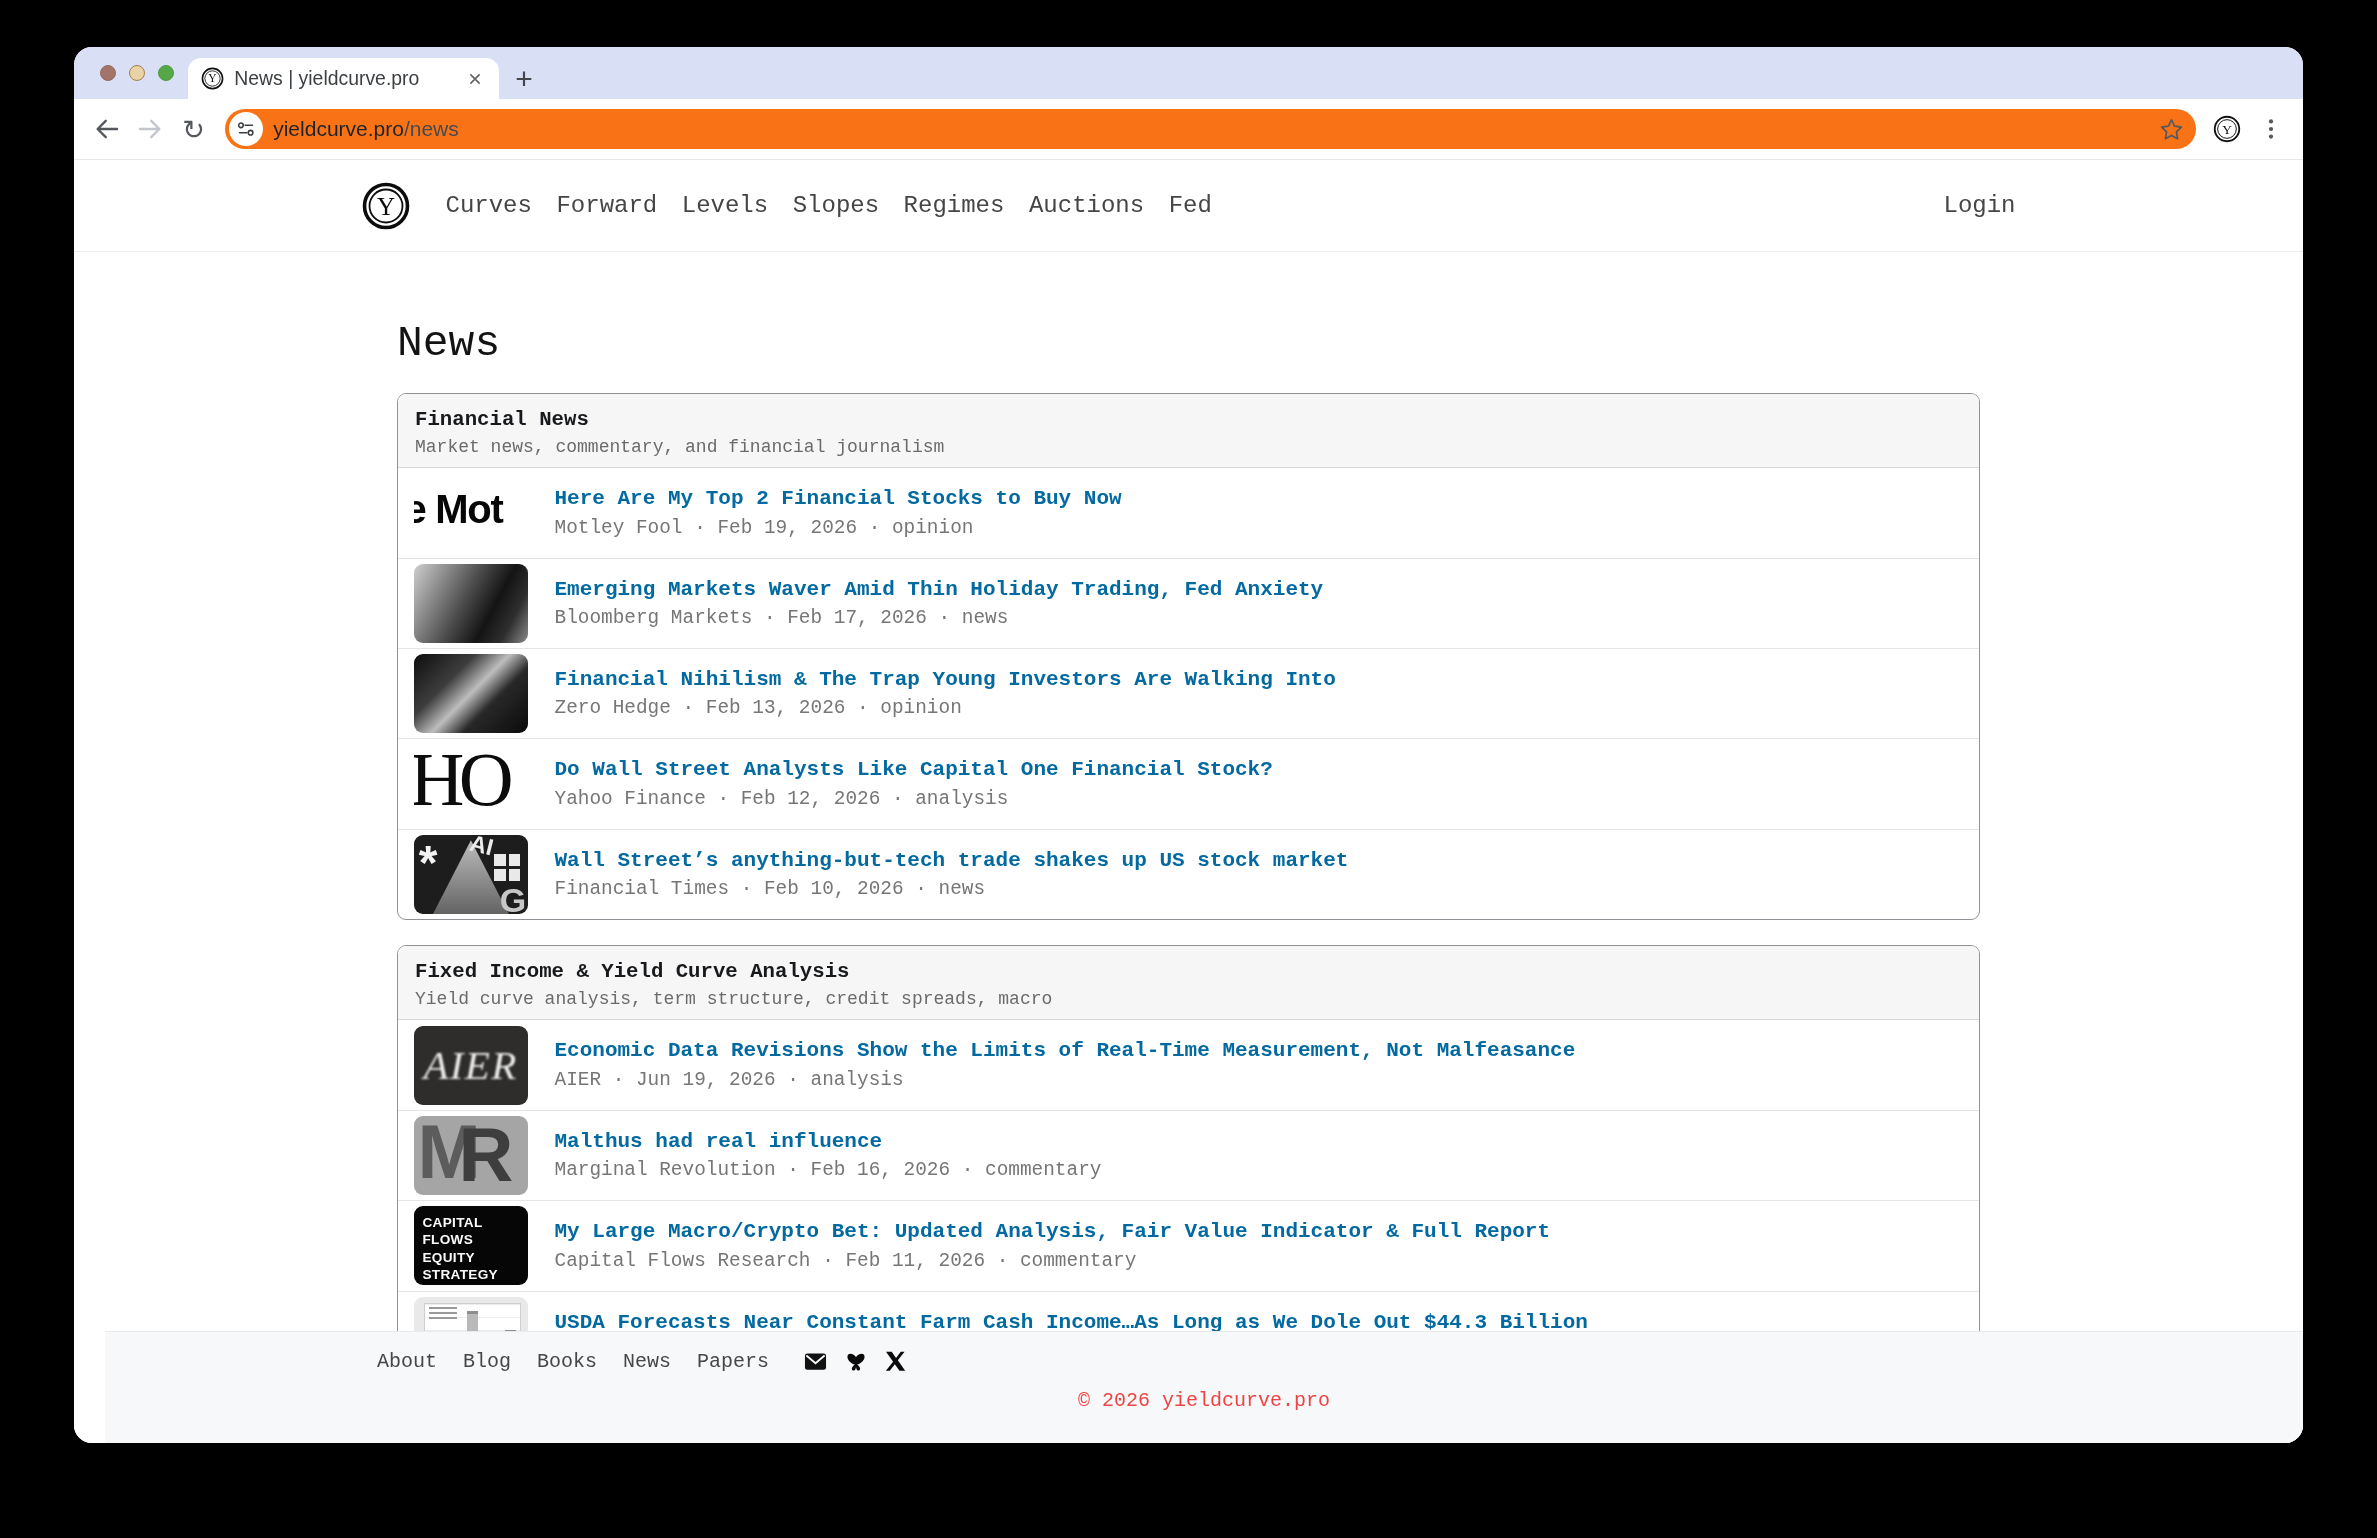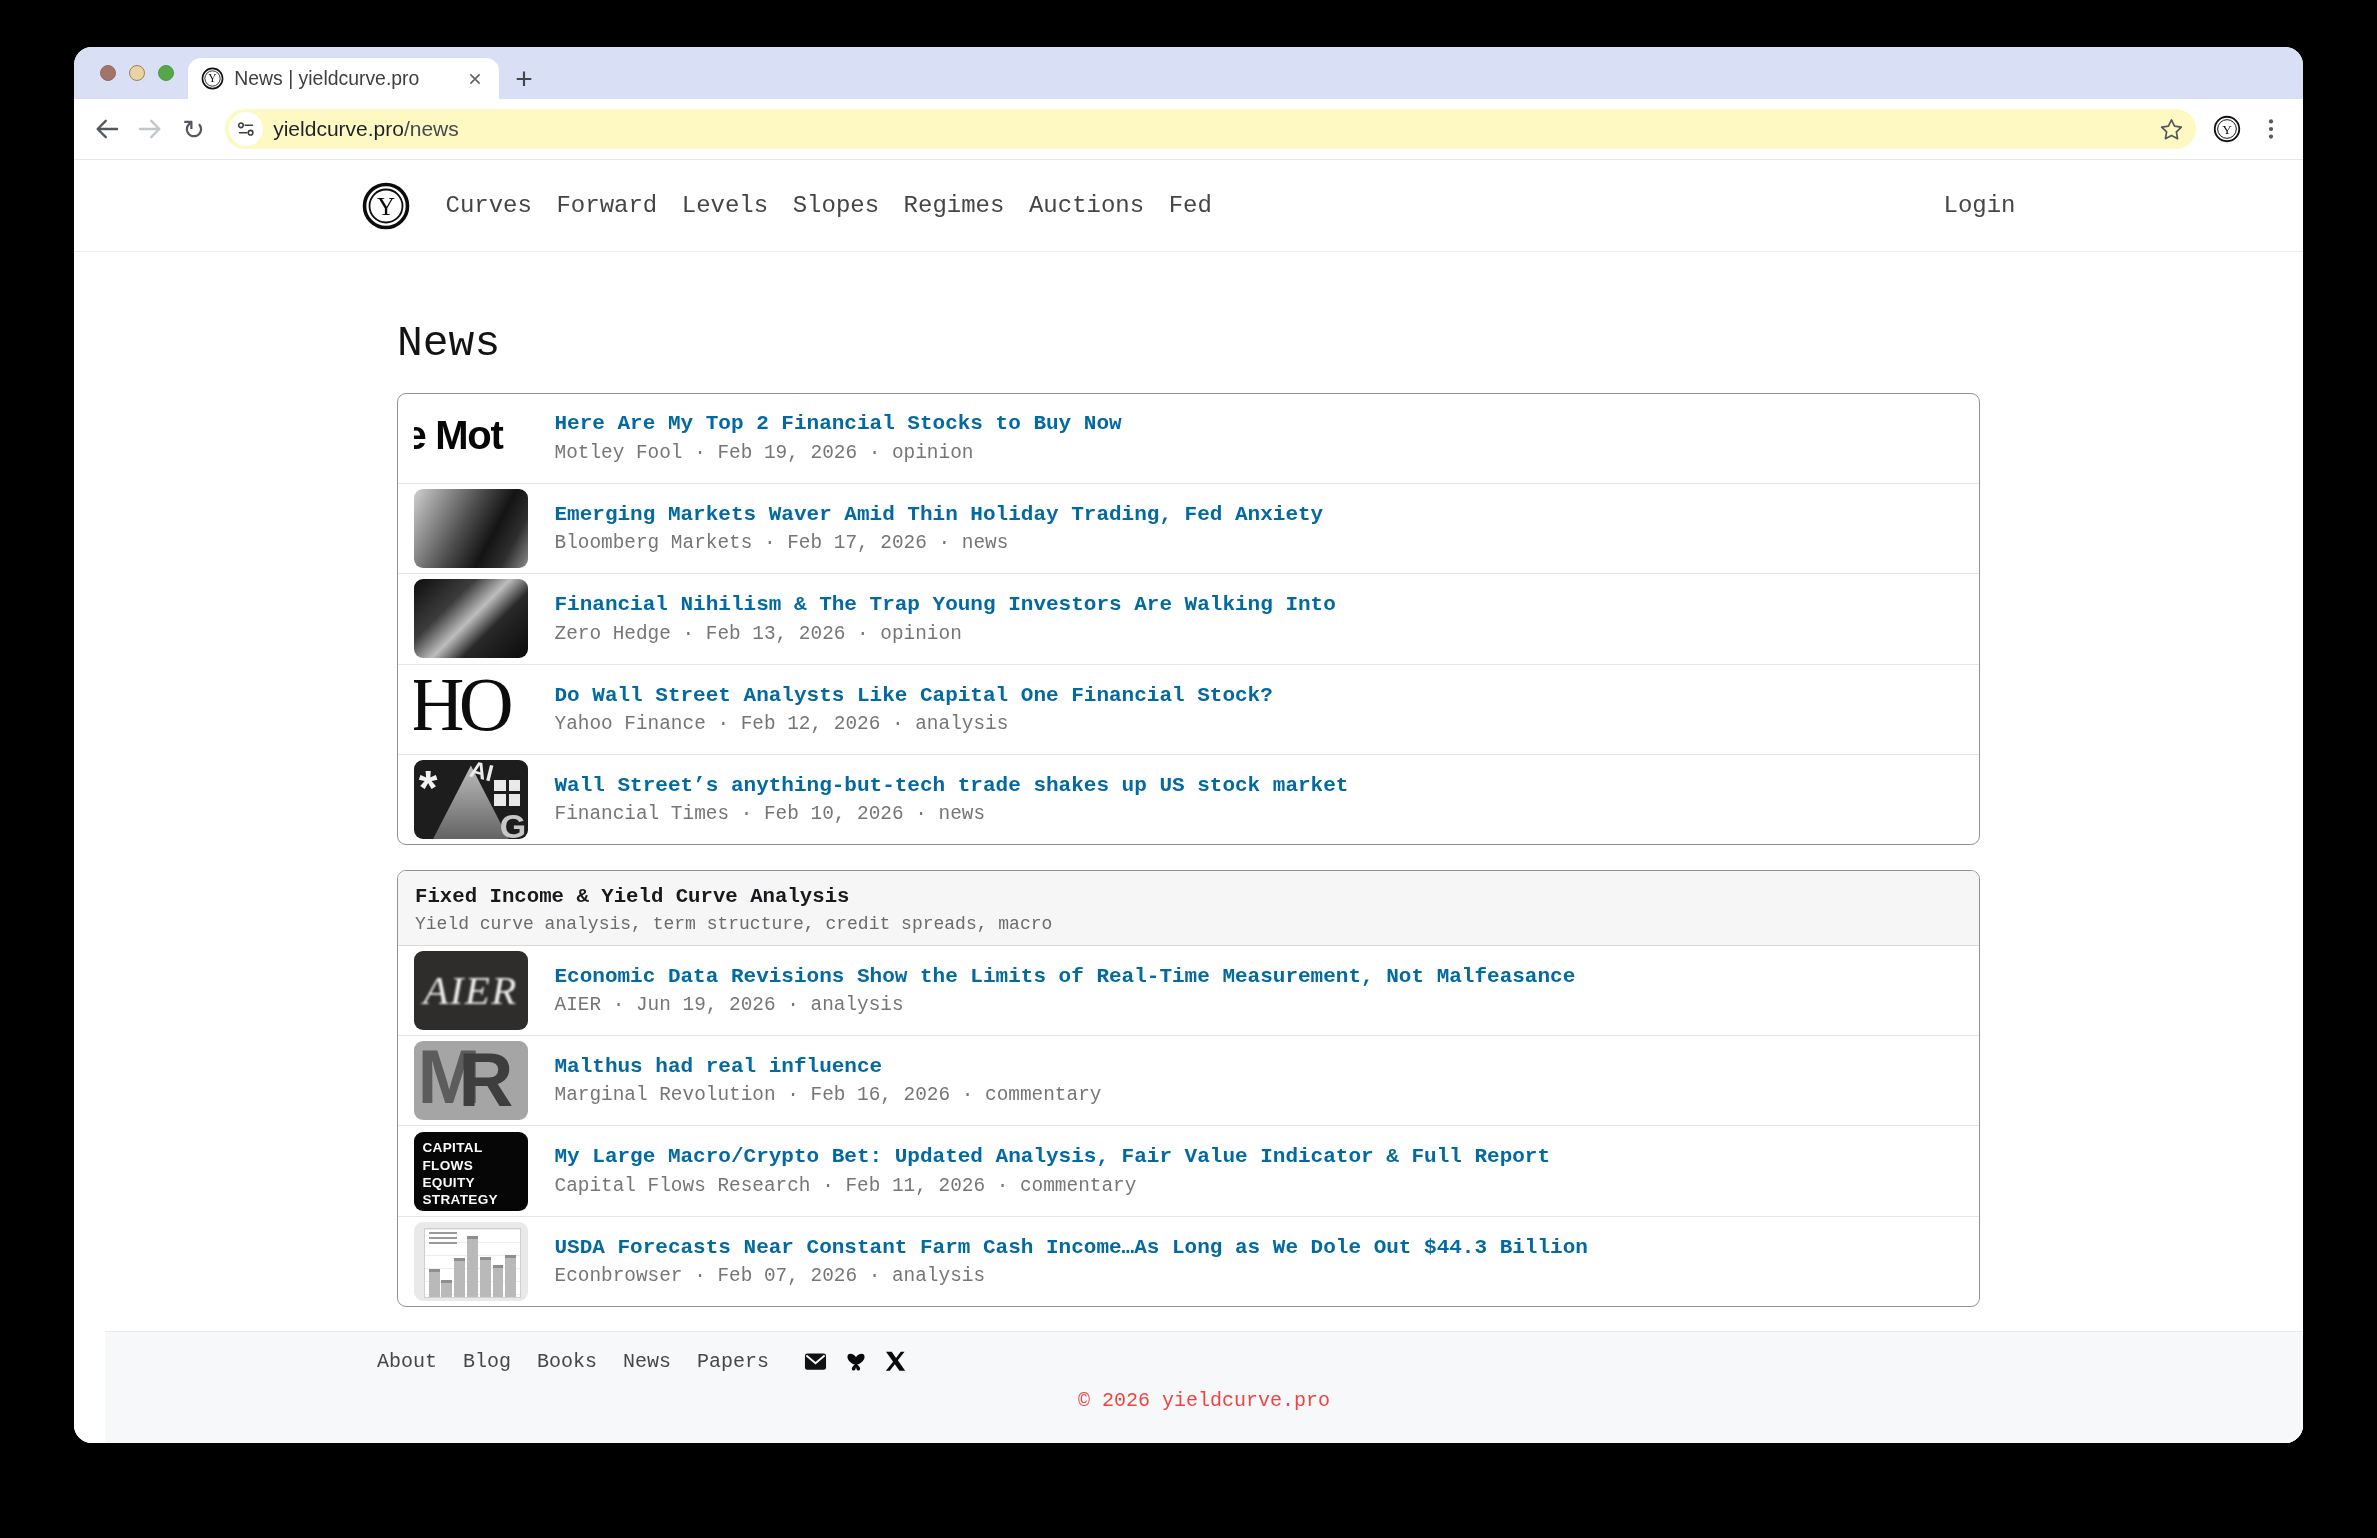--- a/index.html
+++ b/index.html
@@ -33,21 +33,21 @@
   }
 
   
   .toolbar {
     height:61px; background:#fff; border-bottom:1.3px solid #e6e8ea;
     display:flex; align-items:center; padding:0 14px; gap:6.5px;
   }
   .tool-btn { width:37px; height:37px; display:flex; align-items:center; justify-content:center; flex:none; }
   .reload-glyph { font-family:"DejaVu Sans",sans-serif; font-size:27px; color:#54585e; line-height:1; }
   .omnibox {
-    flex:1; height:40px; border-radius:20px; background:#fef9c3;
+    flex:1; height:40px; border-radius:20px; background:#f97316;
     display:flex; align-items:center; padding:0 10.3px 0 3.9px; margin:0 6.5px; min-width:0;
   }
   .tune-chip { width:34px; height:34px; border-radius:50%; background:#fff; display:flex; align-items:center; justify-content:center; flex:none; margin-right:10.3px; }
   .url-text { font-size:21px; color:#1f2329; white-space:nowrap; }
   .url-text .path { color:#454a50; }
   .omni-spacer { flex:1; }
 
   
   .page { position:relative; height:1283px; background:#fff; overflow:hidden; }
 
@@ -198,20 +198,24 @@
           <a href="#">Fed</a>
         </nav>
         <a href="#" class="login mono">Login</a>
       </div>
     </div>
 
     <div class="main">
       <h1 class="page-title mono">News</h1>
 
       <section class="card">
+        <div class="card-header">
+          <div class="card-title mono">Financial News</div>
+          <div class="card-sub mono">Market news, commentary, and financial journalism</div>
+        </div>
 
         <div class="item">
           <div class="thumb t-motley">
               <span>e Mot</span>
             </div>
           <div>
             <a href="#" class="item-title mono">Here Are My Top 2 Financial Stocks to Buy Now</a>
             <div class="item-meta mono">Motley Fool · Feb 19, 2026 · opinion</div>
           </div>
         </div>

